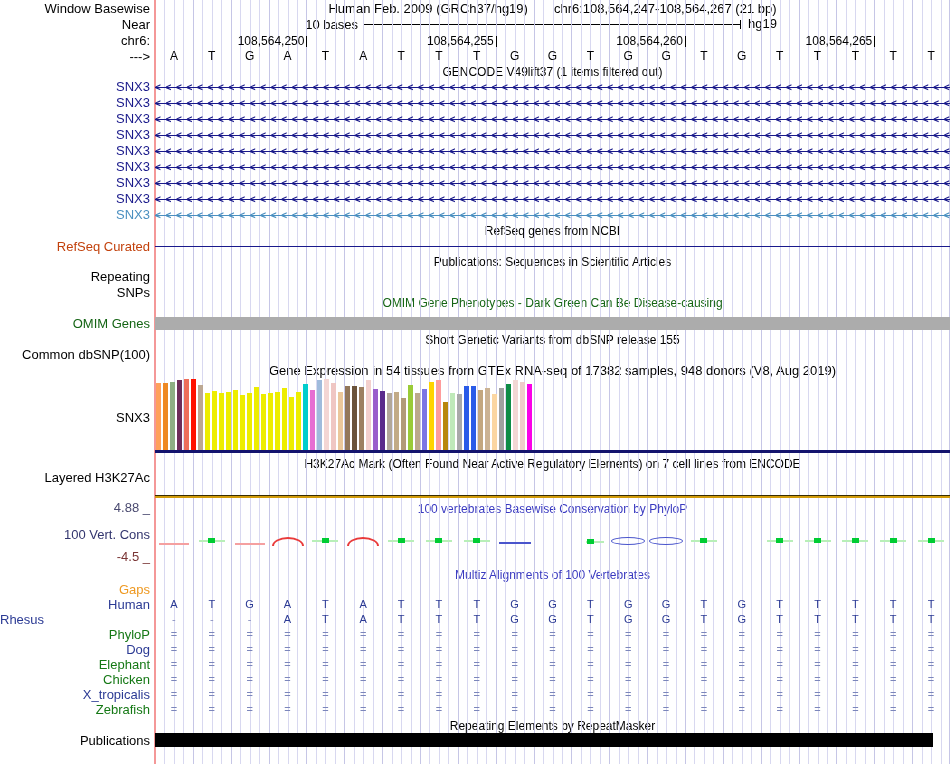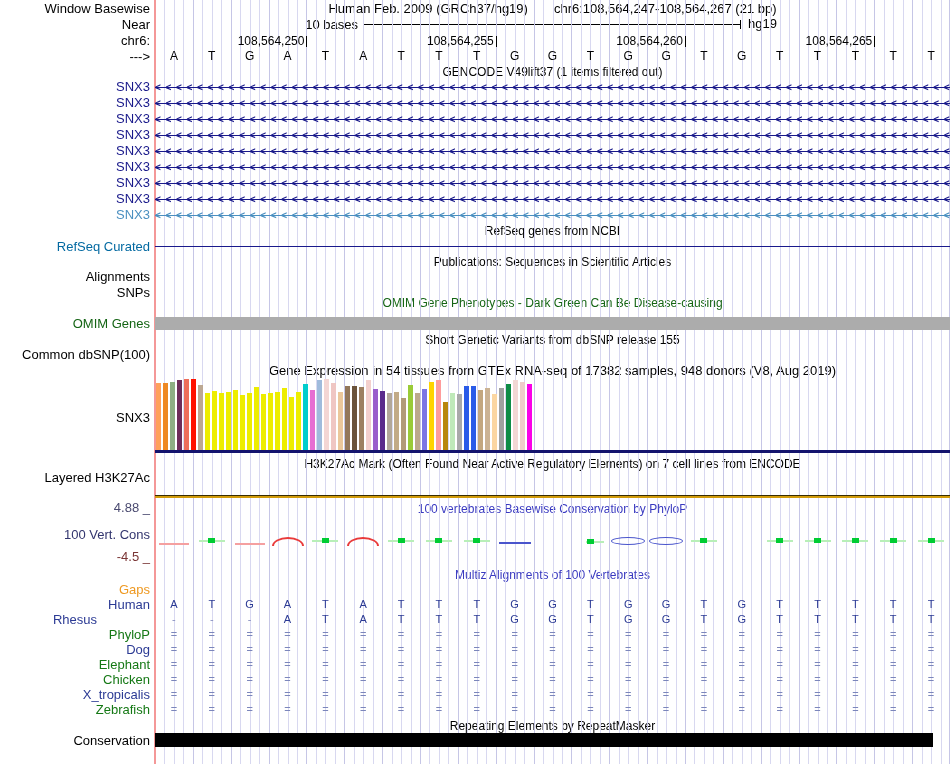--- a/index.html
+++ b/index.html
@@ -41,31 +41,31 @@
   <div class="ttl" style="top:225px">RefSeq genes from NCBI</div>
   <div class="ttl" style="top:256px">Publications: Sequences in Scientific Articles</div>
   <div class="ttl" style="top: 297px; color: rgb(20, 100, 20);">OMIM Gene Phenotypes - Dark Green Can Be Disease-causing</div>
   <div class="ttl" style="top:334px">Short Genetic Variants from dbSNP release 155</div>
   <div class="ttl" style="top:364px;font-size:13px">Gene Expression in 54 tissues from GTEx RNA-seq of 17382 samples, 948 donors (V8, Aug 2019)</div>
   <div class="ttl" style="top:458px">H3K27Ac Mark (Often Found Near Active Regulatory Elements) on 7 cell lines from ENCODE</div>
   <div class="ttl" style="top: 503px; color: rgb(57, 57, 192);">100 vertebrates Basewise Conservation by PhyloP</div>
   <div class="ttl" style="top: 569px; color: rgb(57, 57, 192);">Multiz Alignments of 100 Vertebrates</div>
   <div class="ttl" style="top:720px">Repeating Elements by RepeatMasker</div>
 
-  <div class="lbl" style="top: 240px; color: #0369a1;">RefSeq Curated</div>
-  <div class="lbl" style="top:270px">Alignments</div>
+  <div class="lbl" style="top: 240px; color: #c2410c;">RefSeq Curated</div>
+  <div class="lbl" style="top:270px">Repeating</div>
   <div class="lbl" style="top:286px">SNPs</div>
   <div class="lbl" style="top: 317px; color: rgb(20, 100, 20);">OMIM Genes</div>
   <div class="lbl" style="top:348px">Common dbSNP(100)</div>
   <div class="lbl" style="top:411px">SNX3</div>
   <div class="lbl" style="top:471px">Layered H3K27Ac</div>
   <div class="lbl" style="top: 501px; color: rgb(74, 74, 112); text-align: right;">4.88 _</div>
   <div class="lbl" style="top: 528px; color: rgb(50, 53, 110);">100 Vert. Cons</div>
   <div class="lbl" style="top: 550px; color: rgb(122, 53, 53);">-4.5 _</div>
-  <div class="lbl" style="top:734px">Conservation</div>
+  <div class="lbl" style="top:734px">Publications</div>
 
 <div style="position: absolute; left: 164.464px; top: 0px; width: 1px; height: 764px; background: rgb(216, 216, 240); z-index: 0;"></div>
     <div style="position: absolute; left: 173.929px; top: 0px; width: 1px; height: 764px; background: rgb(216, 216, 240); z-index: 0;"></div>
     <div style="position: absolute; left: 183.393px; top: 0px; width: 1px; height: 764px; background: rgb(216, 216, 240); z-index: 0;"></div>
     <div style="position: absolute; left: 192.857px; top: 0px; width: 1px; height: 764px; background: rgb(198, 198, 230); z-index: 0;"></div>
     <div style="position: absolute; left: 202.321px; top: 0px; width: 1px; height: 764px; background: rgb(216, 216, 240); z-index: 0;"></div>
     <div style="position: absolute; left: 211.786px; top: 0px; width: 1px; height: 764px; background: rgb(216, 216, 240); z-index: 0;"></div>
     <div style="position: absolute; left: 221.25px; top: 0px; width: 1px; height: 764px; background: rgb(216, 216, 240); z-index: 0;"></div>
     <div style="position: absolute; left: 230.714px; top: 0px; width: 1px; height: 764px; background: rgb(198, 198, 230); z-index: 0;"></div>
     <div style="position: absolute; left: 240.179px; top: 0px; width: 1px; height: 764px; background: rgb(216, 216, 240); z-index: 0;"></div>
@@ -1000,21 +1000,21 @@
     <div style="position: absolute; left: 583.357px; top: 598px; width: 14px; text-align: center; font-size: 11px; line-height: 13px; color: rgb(43, 58, 148); z-index: 2;">T</div>
     <div style="position: absolute; left: 621.214px; top: 598px; width: 14px; text-align: center; font-size: 11px; line-height: 13px; color: rgb(43, 58, 148); z-index: 2;">G</div>
     <div style="position: absolute; left: 659.071px; top: 598px; width: 14px; text-align: center; font-size: 11px; line-height: 13px; color: rgb(43, 58, 148); z-index: 2;">G</div>
     <div style="position: absolute; left: 696.929px; top: 598px; width: 14px; text-align: center; font-size: 11px; line-height: 13px; color: rgb(43, 58, 148); z-index: 2;">T</div>
     <div style="position: absolute; left: 734.786px; top: 598px; width: 14px; text-align: center; font-size: 11px; line-height: 13px; color: rgb(43, 58, 148); z-index: 2;">G</div>
     <div style="position: absolute; left: 772.643px; top: 598px; width: 14px; text-align: center; font-size: 11px; line-height: 13px; color: rgb(43, 58, 148); z-index: 2;">T</div>
     <div style="position: absolute; left: 810.5px; top: 598px; width: 14px; text-align: center; font-size: 11px; line-height: 13px; color: rgb(43, 58, 148); z-index: 2;">T</div>
     <div style="position: absolute; left: 848.357px; top: 598px; width: 14px; text-align: center; font-size: 11px; line-height: 13px; color: rgb(43, 58, 148); z-index: 2;">T</div>
     <div style="position: absolute; left: 886.214px; top: 598px; width: 14px; text-align: center; font-size: 11px; line-height: 13px; color: rgb(43, 58, 148); z-index: 2;">T</div>
     <div style="position: absolute; left: 924.071px; top: 598px; width: 14px; text-align: center; font-size: 11px; line-height: 13px; color: rgb(43, 58, 148); z-index: 2;">T</div>
-    <div style="position: absolute; left: 0px; top: 613px; width: 150px; text-align: center; font-size: 13px; line-height: 13px; color: rgb(43, 58, 148); z-index: 2;">Rhesus</div>
+    <div style="position: absolute; left: 0px; top: 613px; width: 150px; text-align: left; font-size: 13px; line-height: 13px; color: rgb(43, 58, 148); z-index: 2;">Rhesus</div>
     <div style="position: absolute; left: 166.929px; top: 613px; width: 14px; text-align: center; font-size: 11px; line-height: 13px; color: rgb(136, 144, 192); z-index: 2;">-</div>
     <div style="position: absolute; left: 204.786px; top: 613px; width: 14px; text-align: center; font-size: 11px; line-height: 13px; color: rgb(136, 144, 192); z-index: 2;">-</div>
     <div style="position: absolute; left: 242.643px; top: 613px; width: 14px; text-align: center; font-size: 11px; line-height: 13px; color: rgb(136, 144, 192); z-index: 2;">-</div>
     <div style="position: absolute; left: 280.5px; top: 613px; width: 14px; text-align: center; font-size: 11px; line-height: 13px; color: rgb(43, 58, 148); z-index: 2;">A</div>
     <div style="position: absolute; left: 318.357px; top: 613px; width: 14px; text-align: center; font-size: 11px; line-height: 13px; color: rgb(43, 58, 148); z-index: 2;">T</div>
     <div style="position: absolute; left: 356.214px; top: 613px; width: 14px; text-align: center; font-size: 11px; line-height: 13px; color: rgb(43, 58, 148); z-index: 2;">A</div>
     <div style="position: absolute; left: 394.071px; top: 613px; width: 14px; text-align: center; font-size: 11px; line-height: 13px; color: rgb(43, 58, 148); z-index: 2;">T</div>
     <div style="position: absolute; left: 431.929px; top: 613px; width: 14px; text-align: center; font-size: 11px; line-height: 13px; color: rgb(43, 58, 148); z-index: 2;">T</div>
     <div style="position: absolute; left: 469.786px; top: 613px; width: 14px; text-align: center; font-size: 11px; line-height: 13px; color: rgb(43, 58, 148); z-index: 2;">T</div>
     <div style="position: absolute; left: 507.643px; top: 613px; width: 14px; text-align: center; font-size: 11px; line-height: 13px; color: rgb(43, 58, 148); z-index: 2;">G</div>

